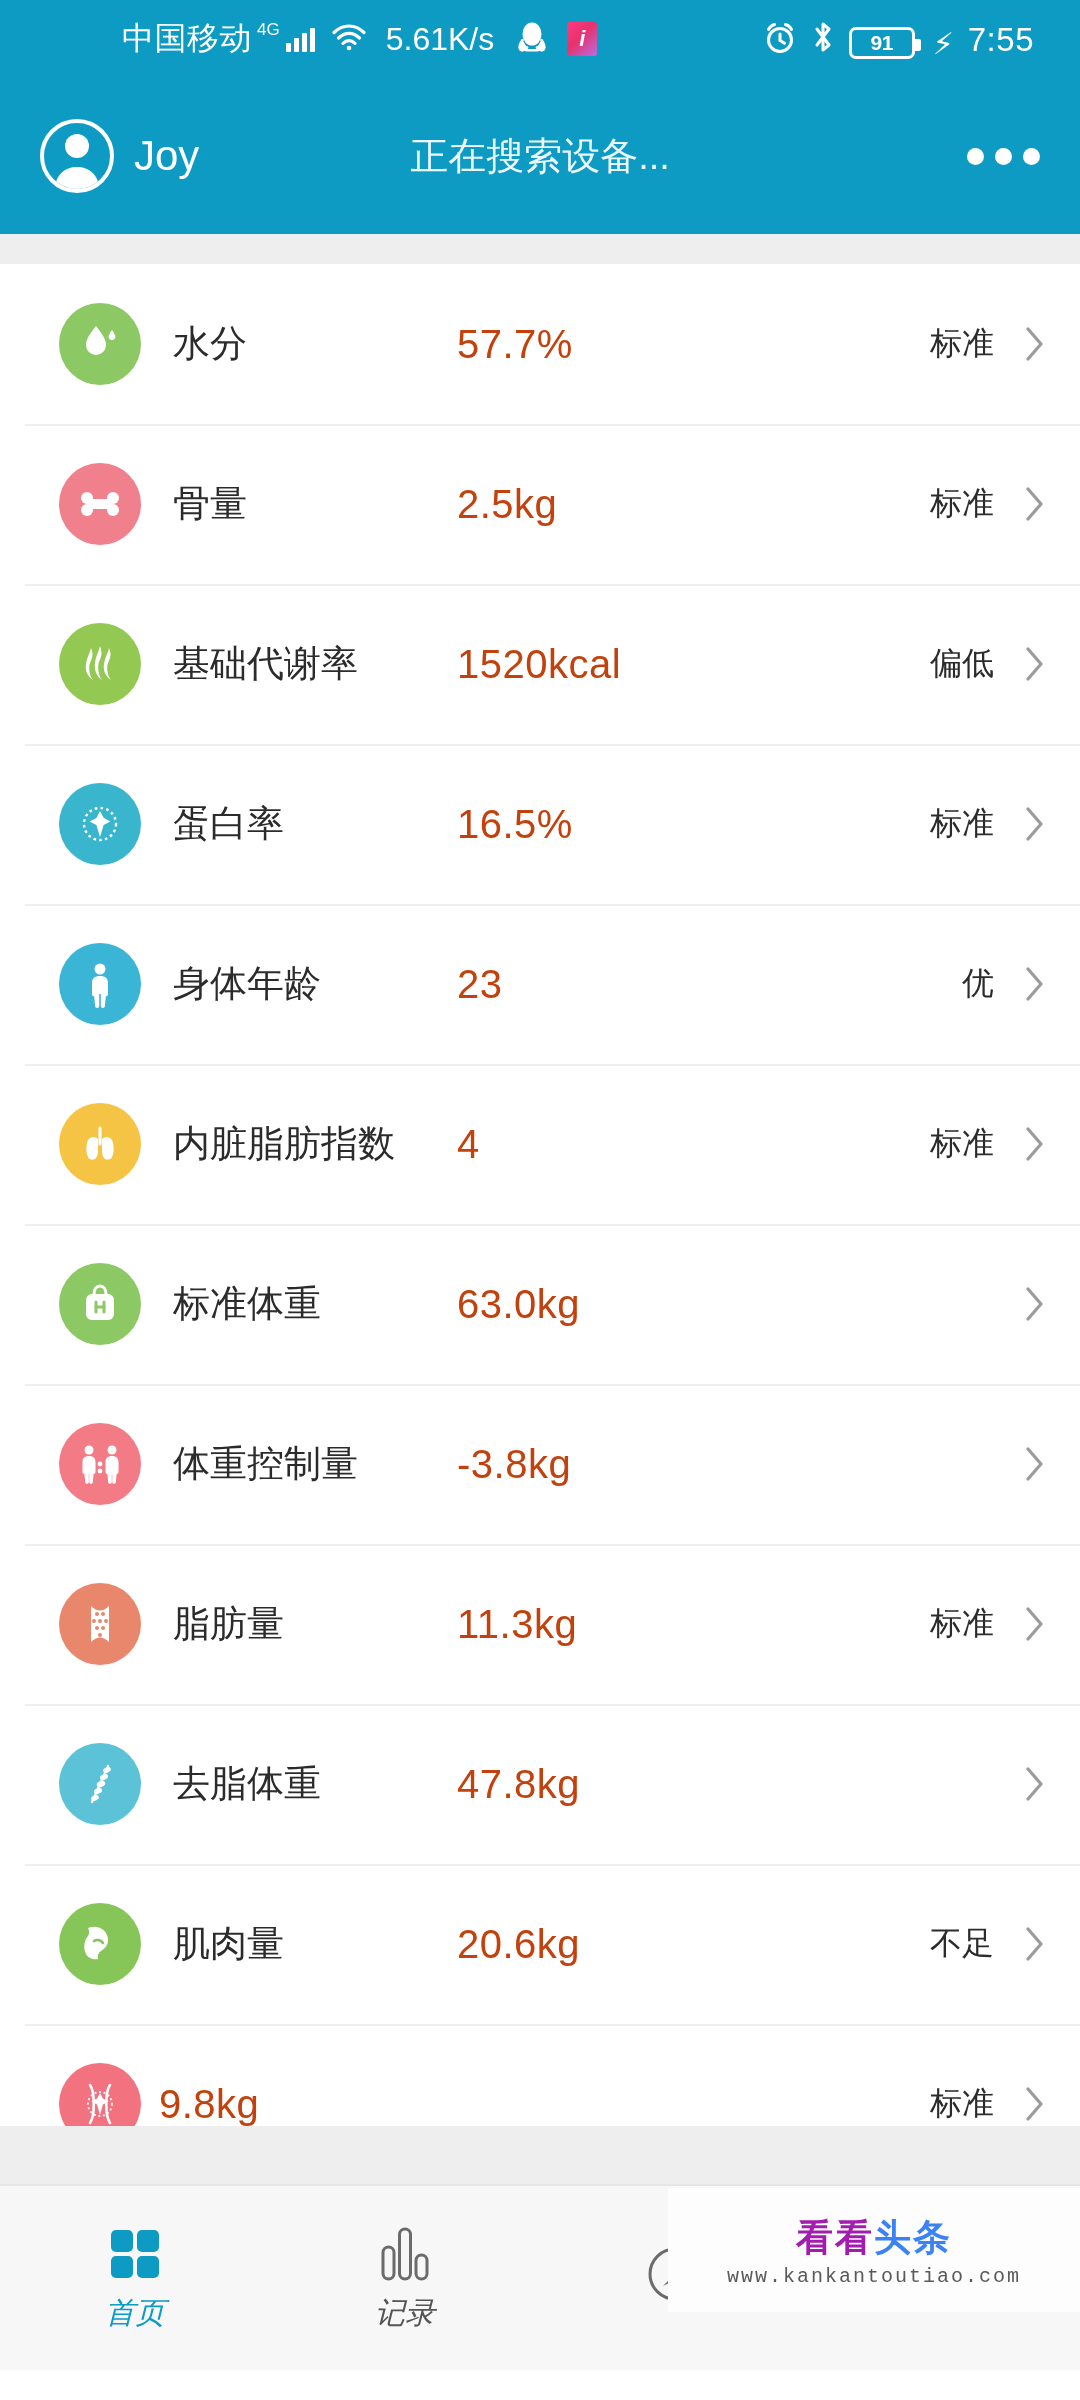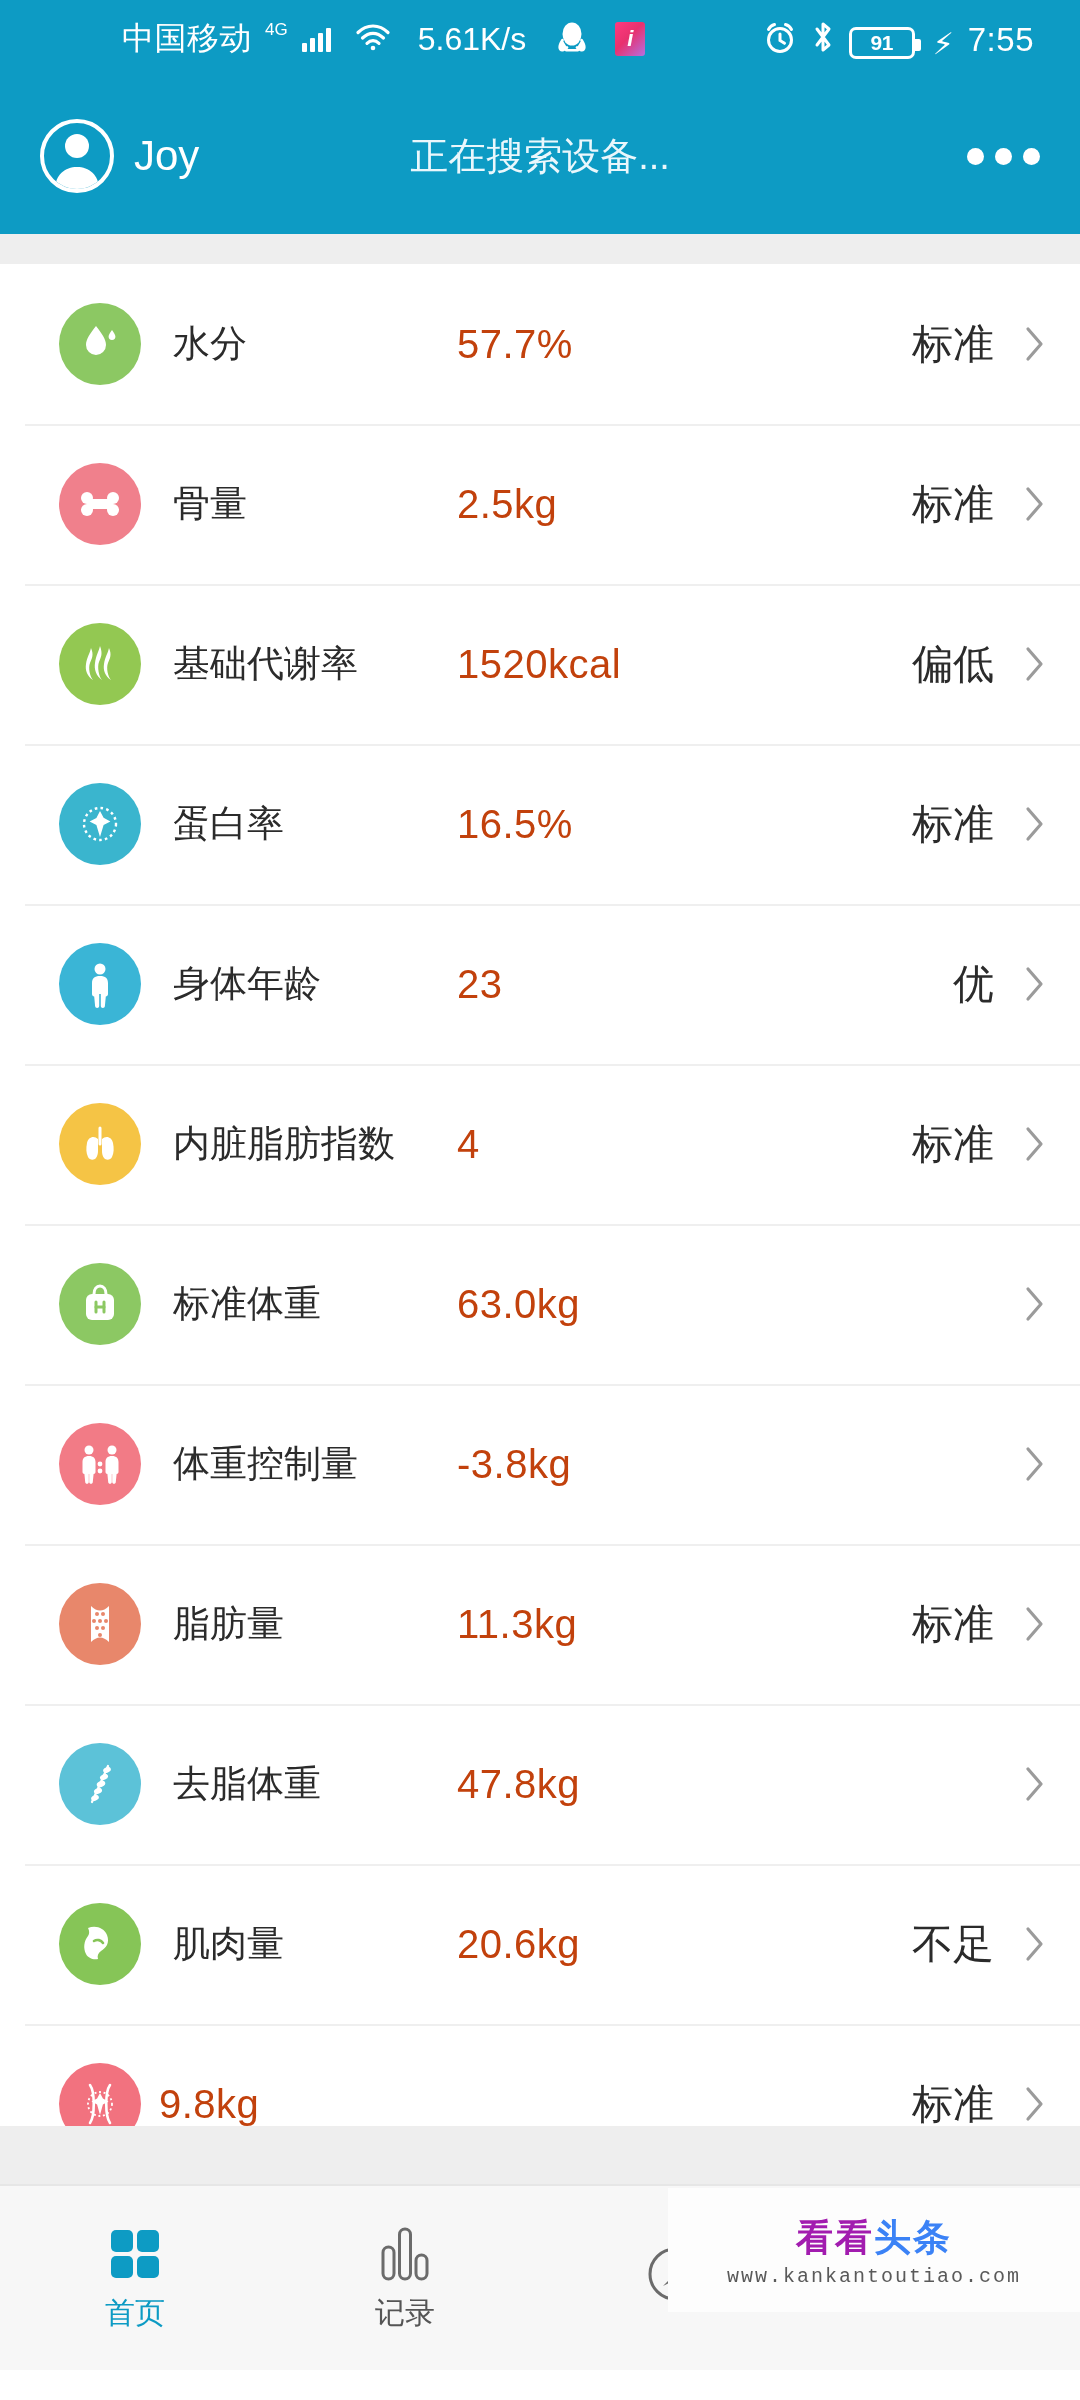--- a/index.html
+++ b/index.html
@@ -15,21 +15,21 @@
   .statusbar{
     height:78px;
     background:#0d9bc4;
     display:flex;
     align-items:center;
     padding:0 26px;
     color:#ffffff;
     position:relative;
   }
   .sb-left{
-    display:flex; align-items:center; gap:15px;
+    display:flex; align-items:center; gap:7px;
     margin-left:96px;
   }
   .carrier{ font-size:32px; letter-spacing:.5px; font-weight:400; }
   .net-gen{ font-size:17px; vertical-align:super; position:relative; top:-9px; margin-left:-2px;}
   .sig-bars{ display:flex; align-items:flex-end; gap:3px; height:26px; margin-left:-1px;}
   .sig-bars i{ display:block; width:5px; background:#fff; border-radius:1px; }
   .sig-bars i:nth-child(1){height:9px;} .sig-bars i:nth-child(2){height:14px;}
   .sig-bars i:nth-child(3){height:19px;} .sig-bars i:nth-child(4){height:24px;}
   .wifi-ico{ margin-left:9px; display:block; }
   .netspeed{ font-size:32px; margin-left:12px; }
@@ -113,21 +113,21 @@
     width:266px;flex:0 0 auto;
     white-space:nowrap;
   }
   .row-value{
     font-size:40px;color:#c2410c;
     flex:1 1 auto;text-align:left;
     padding-left:18px;
     letter-spacing:.5px;
   }
   .row-status{
-    font-size:41px;color:#2b2b2b;
+    font-size:32px;color:#2b2b2b;
     width:120px;text-align:right;flex:0 0 auto;
   }
   .chev{
     width:52px;flex:0 0 auto;display:flex;justify-content:flex-end;align-items:center;
     color:#9b9b9b;
   }
 
   
   .scroll-ind{
     position:absolute;right:3px;top:0;width:6px;height:470px;
@@ -136,21 +136,21 @@
 
   
   .nav-gap{ height:58px;background:#eeeeee; }
   .bottomnav{
     height:186px;background:#f7f7f7;
     display:flex;align-items:center;
     border-top:2px solid #e6e6e6;
   }
   .nav-item{
     flex:1 1 0;display:flex;flex-direction:column;align-items:center;
-    justify-content:center;gap:8px;
+    justify-content:center;gap:8px;font-style:italic;
   }
   .nav-ico{ height:62px;display:flex;align-items:center;justify-content:center; }
   .nav-label{ font-size:30px;color:#555; }
   .nav-item.active .nav-label{ color:#0d9bc4; }
 
   
   .watermark{
     position:absolute;right:0;bottom:88px;
     width:412px;height:124px;background:#fdfdfd;
     display:flex;flex-direction:column;align-items:center;justify-content:center;

